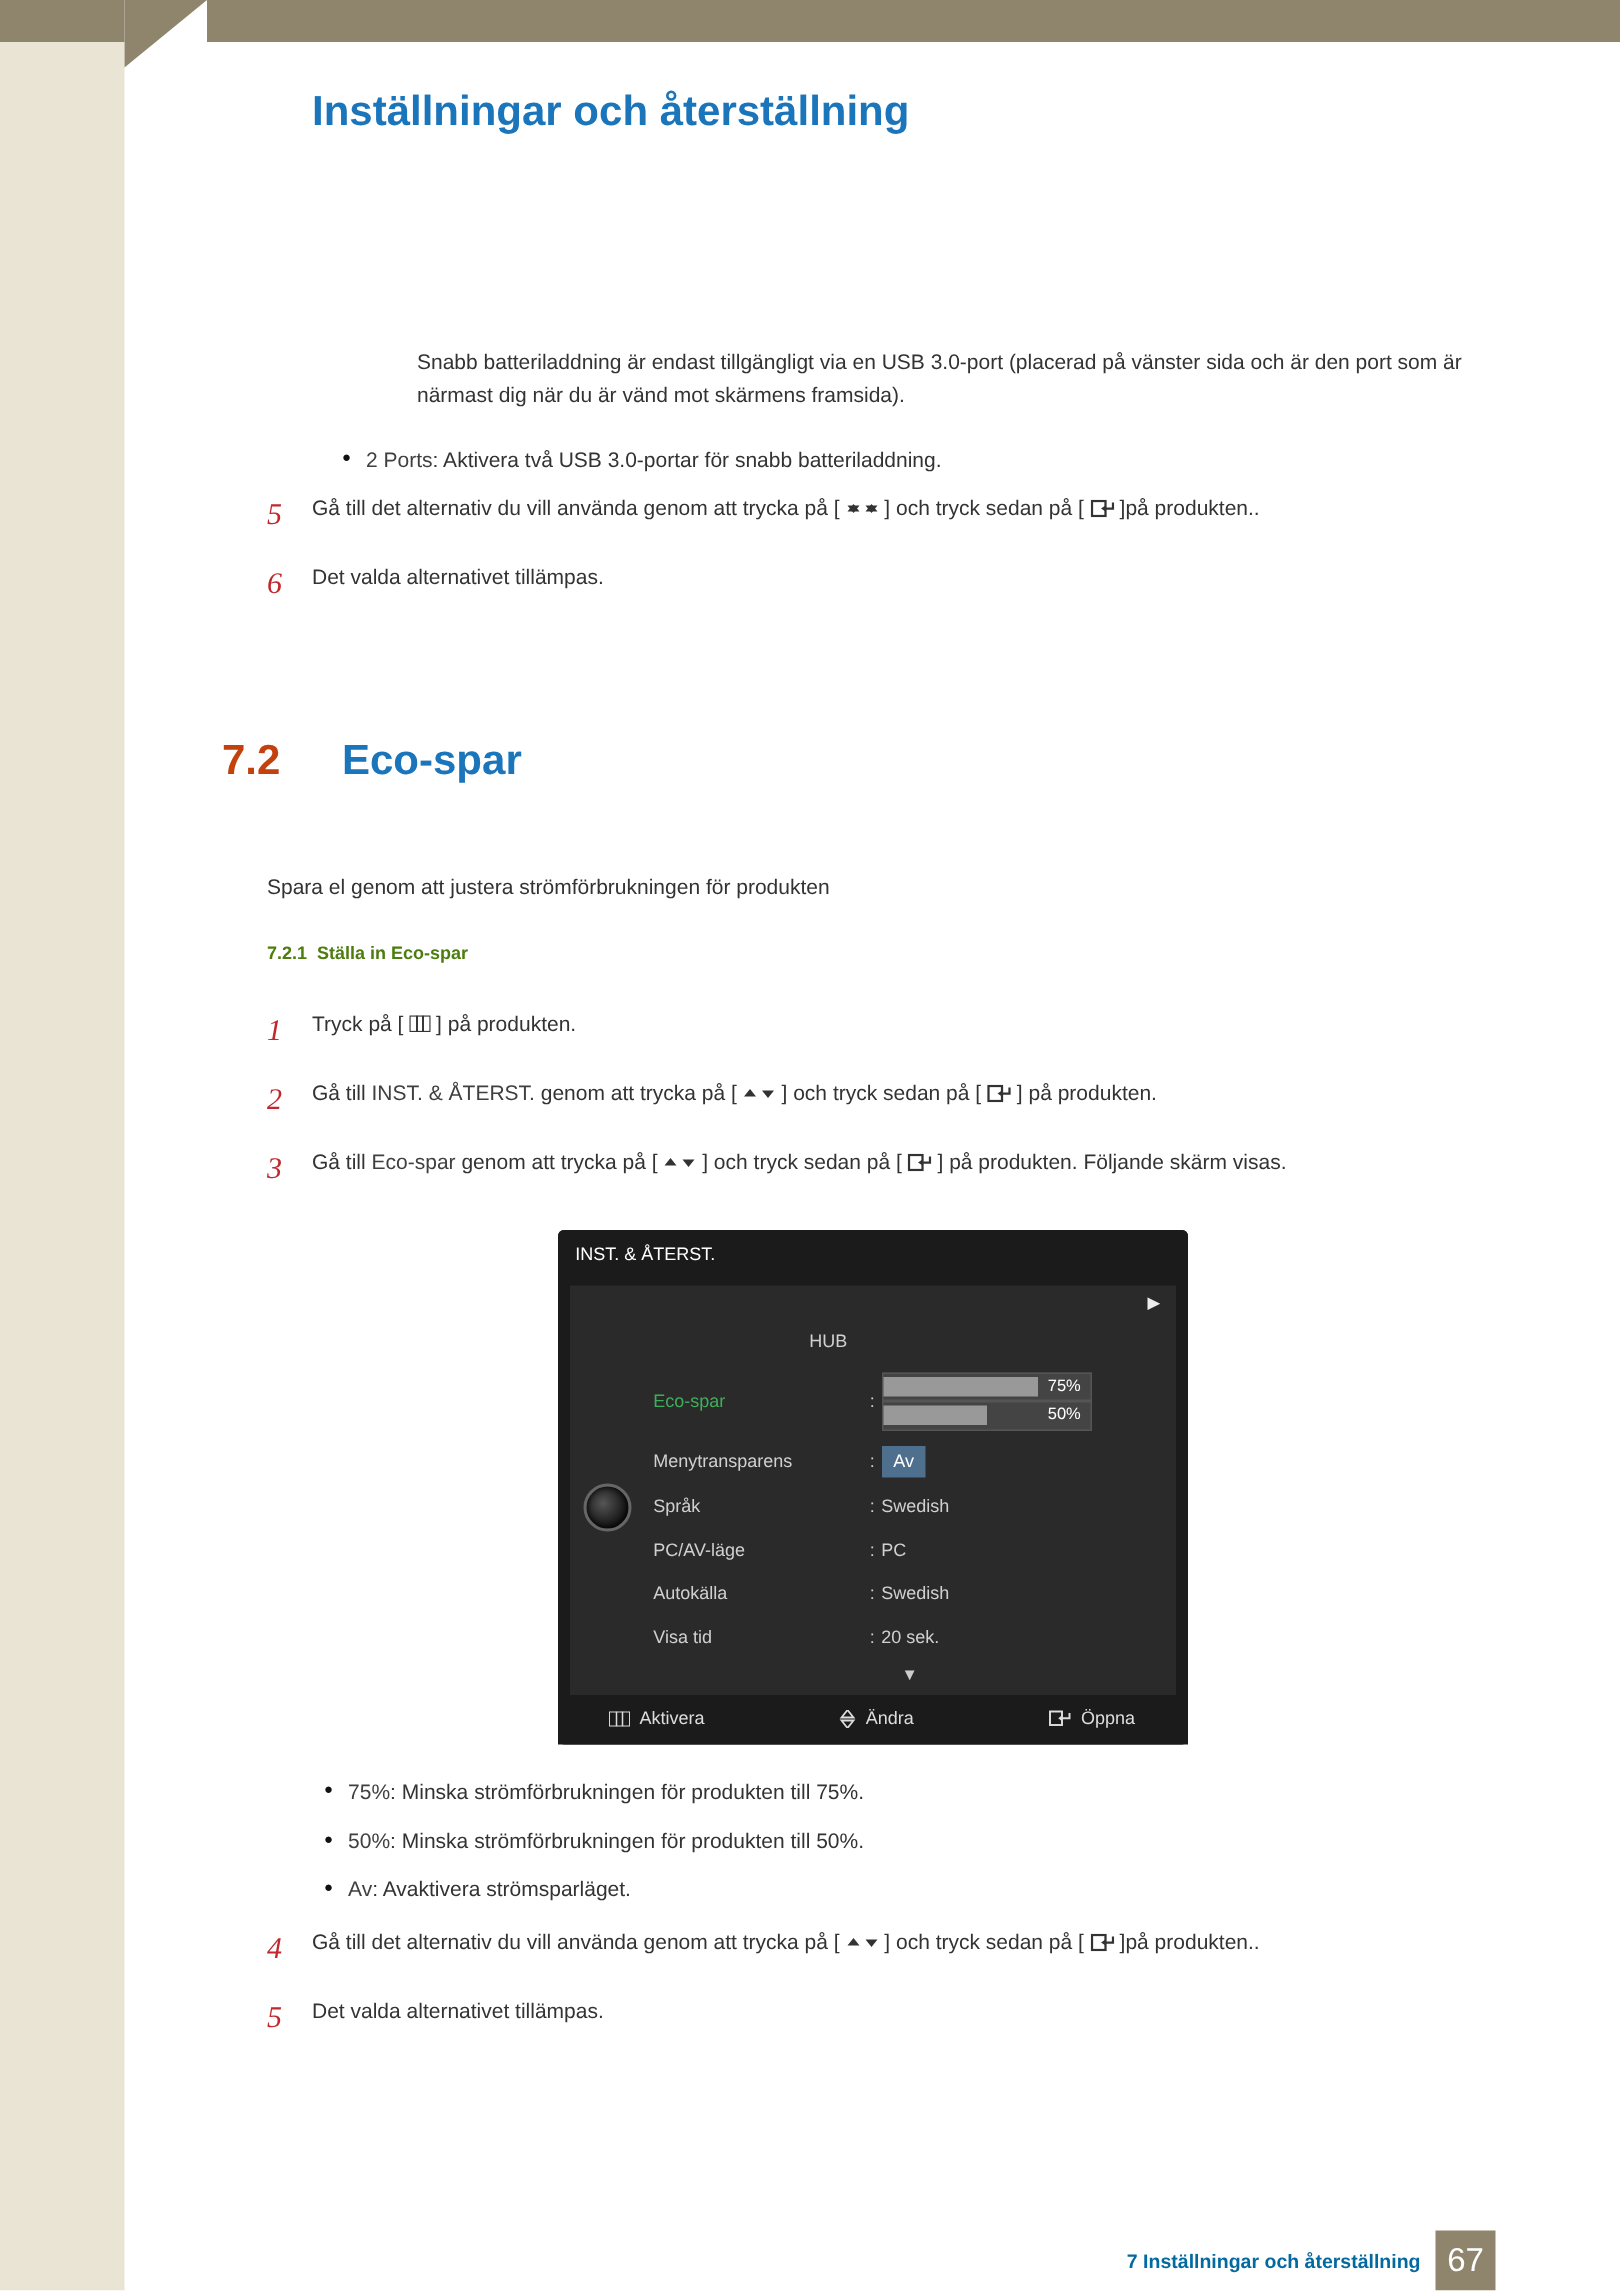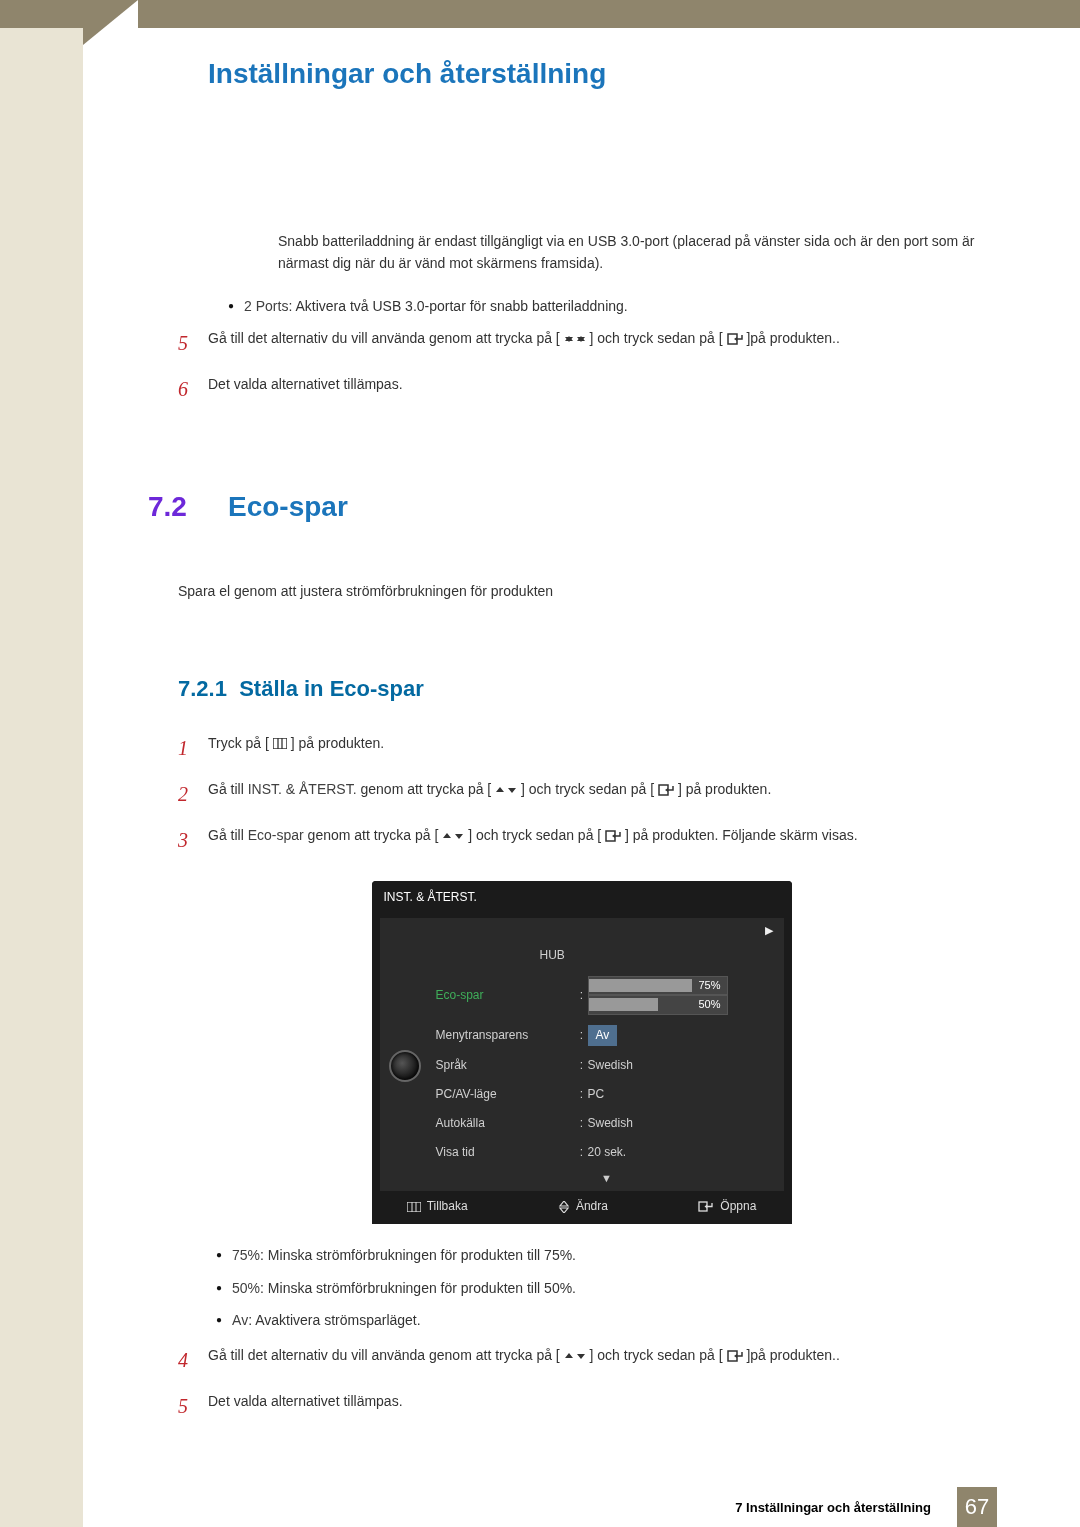--- a/index.html
+++ b/index.html
@@ -13,23 +13,23 @@
   .page-title { color:#1b75bb; font-size:28px; font-weight:bold; margin-bottom: 140px; margin-left: 30px; }
   .body-text { line-height: 1.6; }
   .indent-para { margin-left: 100px; margin-bottom: 20px; }
   .bullet-row { margin-left: 50px; margin-bottom: 10px; display:flex; }
   .bullet-dot { color:#111; margin-right:10px; font-size:10px; line-height:22px; }
   .red { color:#404040; }
   .step { display:flex; margin-left: 0; margin-bottom: 14px; }
   .step-num { color:#c1272d; font-style:italic; font-size:20px; font-family: Georgia, serif; width:30px; flex-shrink:0; }
   .step-text { line-height:1.6; flex:1; }
   .section { display:flex; align-items:baseline; margin-top: 80px; margin-bottom: 50px; margin-left:-30px; }
-  .section-num { color:#6d28d9; font-size:28px; font-weight:bold; width:80px; }
+  .section-num { color:#c2410c; font-size:28px; font-weight:bold; width:80px; }
   .section-title { color:#1b75bb; font-size:28px; font-weight:bold; }
-  .subsection { color:#0369a1; font-size:22px; font-weight:bold; margin-top: 69px; margin-bottom: 25px; }
+  .subsection { color:#4d7c0f; font-size:12px; font-weight:bold; margin-top: 24px; margin-bottom: 25px; }
   .para { margin-bottom: 4px; line-height:1.6; }
   .icon-inline { display:inline-block; vertical-align:middle; }
   .osd { width: 420px; margin: 25px auto 20px; background:#1b1b1b; border-radius:4px; font-size:12px; color:#d0d0d0; }
   .osd-title { background:#1b1b1b; padding:7px 12px; font-size:12px; color:#fff; border-top-left-radius:4px; border-top-right-radius:4px; }
   .osd-inner { background:#2a2a2a; margin:4px 8px 0; }
   .osd-arrow { text-align:right; padding:4px 10px 2px; color:#eee; font-size:11px; }
   .osd-body { display:flex; }
   .osd-knob { width:50px; display:flex; align-items:center; justify-content:center; }
   .knob { width:32px; height:32px; border-radius:50%; background:radial-gradient(circle at 40% 40%, #555, #111 70%); border:2px solid #666; box-shadow: inset 0 0 4px #000; }
   .osd-list { flex:1; }
@@ -41,21 +41,21 @@
   .barbox { display:flex; flex-direction:column; gap:0; }
   .bar { display:flex; align-items:center; border:1px solid #555; background:#444; font-size:11px; }
   .bar .fill { background:#999; height:13px; }
   .bar .lbl { margin-left:auto; padding:0 6px; color:#fff; }
   .av-hl { display:inline-block; background:#4f6f8f; color:#fff; padding:1px 8px; }
   .osd-scroll { text-align:center; color:#ccc; padding:2px 0 4px; font-size:11px; }
   .osd-foot { background:#1b1b1b; display:flex; padding:6px 10px 8px; font-size:12px; color:#ddd; gap:40px; justify-content:space-around; }
   .osd-foot span { display:flex; align-items:center; gap:6px; }
   .bullet2 { margin-left: 38px; margin-bottom:10px; display:flex; }
   .footer { position:absolute; bottom:0; left:0; right:0; height:40px; display:flex; justify-content:flex-end; align-items:center; }
-  .footer-label { color:#000000; font-size:13px; font-weight:bold; margin-right:26px; }
+  .footer-label { color:#0369a1; font-size:13px; font-weight:bold; margin-right:10px; }
   .footer-page { width:40px; height:40px; background:#8f856c; color:#fff; font-size:22px; display:flex; align-items:center; justify-content:center; margin-right:83px; }
 </style>
 </head>
 <body>
 
 <div class="page">
   <div class="top-bar"></div>
   <div class="left-col"></div>
   <div class="chapter-tab">
       <div class="tri"></div>
@@ -212,21 +212,21 @@
             </div>
           </div>
         </div>
         <div class="osd-foot">
           <span>
             <svg width="14" height="10" viewBox="0 0 14 10">
                 <rect x="0" y="0" width="14" height="10" fill="none" stroke="#ddd" stroke-width="1.3"></rect>
                 <line x1="5" y1="0" x2="5" y2="10" stroke="#ddd"></line>
                 <line x1="9" y1="0" x2="9" y2="10" stroke="#ddd"></line>
               </svg>
-            <span>Tillbaka</span>
+            <span>Aktivera</span>
           </span>
           <span>
             <svg width="12" height="12" viewBox="0 0 12 12">
                 <path d="M6 0 L2 5 L10 5 Z M6 12 L2 7 L10 7 Z" fill="none" stroke="#ddd" stroke-width="1.2"></path>
               </svg>
             <span>Ändra</span>
           </span>
           <span>
             <svg width="16" height="11" viewBox="0 0 16 11">
                 <rect x="1" y="1" width="8" height="9" fill="none" stroke="#ddd" stroke-width="1.3"></rect>

